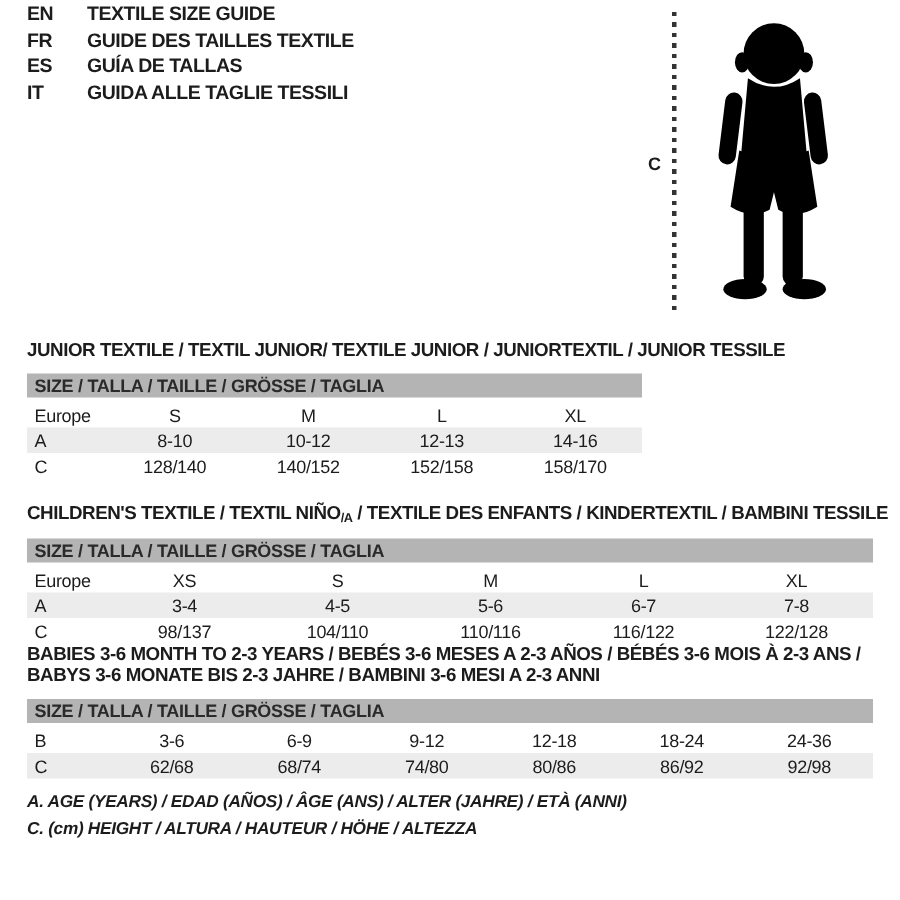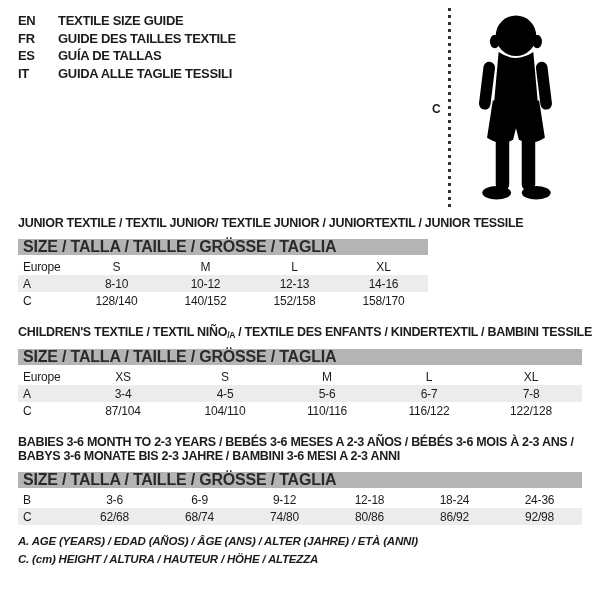--- a/index.html
+++ b/index.html
@@ -5,50 +5,50 @@
   html,body{margin:0;padding:0;background:#fff;}
   body{
     width:600px;height:600px;overflow:hidden;position:relative;
     font-family:"Liberation Sans","DejaVu Sans",sans-serif;
     color:#1c1c1c;-webkit-font-smoothing:antialiased;
   }
   .page{padding:0 18px;position:relative;}
 
   
   .top{position:relative;height:212px;}
-  .langs{padding-top:12px;}
+  .langs{}
   .lang-row{display:grid;grid-template-columns:40px auto;line-height:17.5px;}
   .lang-code,.lang-label{font-weight:700;font-size:13px;letter-spacing:-0.3px;white-space:nowrap;}
 
   .figure{position:absolute;top:8px;right:12px;width:122px;height:202px;}
   .measure-line{
     position:absolute;left:0;top:0;width:3px;height:200px;
     background:repeating-linear-gradient(to bottom,#333 0,#333 3px,transparent 3px,transparent 7px);
   }
   .measure-label{
     position:absolute;left:-16px;top:50%;transform:translateY(-50%);
     font-weight:700;font-size:12px;
   }
   .silhouette{position:absolute;left:14px;top:0;}
 
   
   .tbl-title{
     font-weight:700;font-size:12.5px;letter-spacing:-0.3px;
     margin:0 0 9px 0;white-space:nowrap;
   }
   .tbl-title sub{font-size:8.5px;vertical-align:-2px;}
-  .sec-junior{margin-top:4px;}
+  .sec-junior{margin-top:14px;}
   .sec-junior .tbl{width:410px;}
   .sec-children{margin-top:16px;}
-  .sec-babies{margin-top:16px;}
+  .sec-babies{margin-top:0;}
   .sec-children .tbl,.sec-babies .tbl{width:564px;}
 
   .size-bar{
     background:#b4b4b4;height:16px;line-height:16px;
-    font-weight:700;font-size:16px;letter-spacing:-0.2px;
+    font-weight:700;font-size:12px;letter-spacing:-0.2px;
     padding-left:5px;margin-bottom:3px;color:#2a2a2a;
   }
   .row{display:grid;height:17px;align-items:center;font-size:12px;letter-spacing:-0.2px;}
   .cols-4{grid-template-columns:54px repeat(4,1fr);}
   .cols-5{grid-template-columns:54px repeat(5,1fr);}
   .cols-6{grid-template-columns:54px repeat(6,1fr);}
   .row .lbl{padding-left:5px;}
   .row .val{text-align:center;}
   .row.shaded{background:#ececec;}
 
@@ -151,21 +151,21 @@
       <div class="row cols-5 shaded">
         <span class="lbl">A</span>
         <span class="val">3-4</span>
         <span class="val">4-5</span>
         <span class="val">5-6</span>
         <span class="val">6-7</span>
         <span class="val">7-8</span>
       </div>
       <div class="row cols-5">
         <span class="lbl">C</span>
-        <span class="val">87/104</span>
+        <span class="val">98/137</span>
         <span class="val">104/110</span>
         <span class="val">110/116</span>
         <span class="val">116/122</span>
         <span class="val">122/128</span>
       </div>
     </div>
   </section>
 
   <section class="sec-babies">
     <h3 class="tbl-title">

